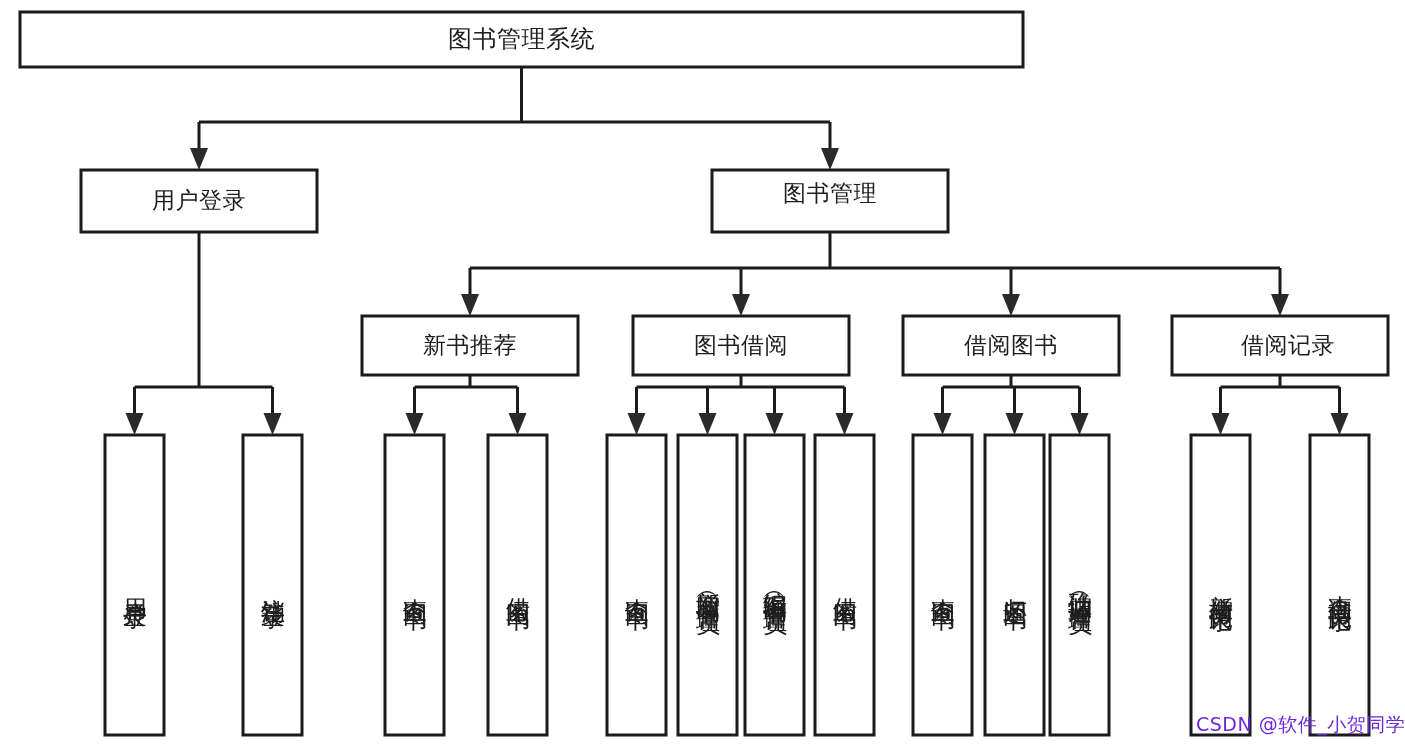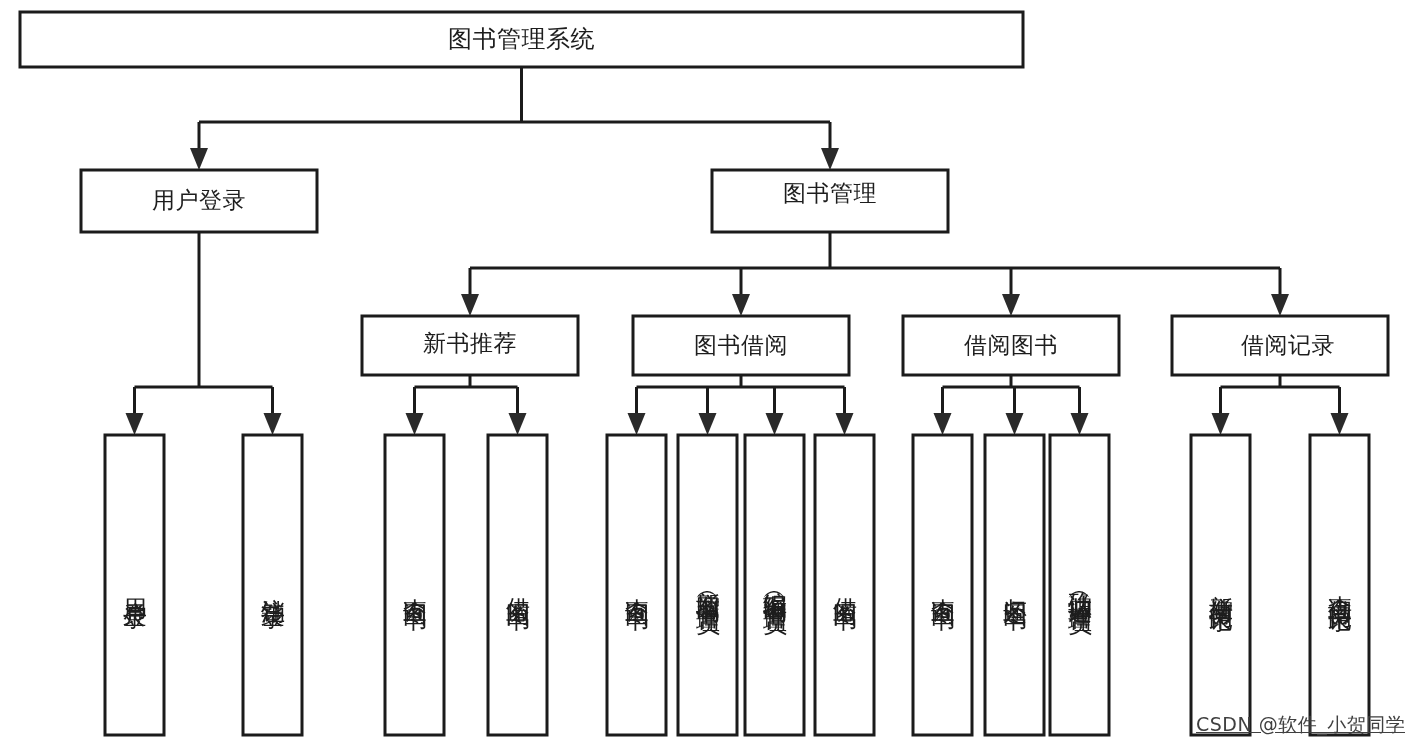--- a/index.html
+++ b/index.html
@@ -63,26 +63,25 @@
   .node-label.vertical {
     writing-mode: vertical-rl;
     text-orientation: upright;
     font-size: 24px;
     line-height: 1.12;
     letter-spacing: 3px;
     white-space: nowrap;
   }
   .watermark {
     position: absolute;
-    color: #404040;
+    color: #6d28d9;
     font-size: 19px;
     letter-spacing: 0.5px;
     white-space: nowrap;
     font-family: "DejaVu Sans", "Liberation Sans", sans-serif;
-    text-decoration: underline;
   }
 </style>
 </head>
 <body>
 
 <div id="diagram-root">
 
   <svg class="diagram" viewBox="0 0 1405 747">
     <g id="edges-layer">
         <path d="M521.5 67 L521.5 122" class="edge-line"></path>
@@ -159,21 +158,21 @@
         <rect x="1050" y="435" width="59" height="300" class="node-rect"></rect>
         <rect x="1191" y="435" width="59" height="300" class="node-rect"></rect>
         <rect x="1310" y="435" width="59" height="300" class="node-rect"></rect>
       </g>
   </svg>
 
   <div id="labels-layer">
       <div class="node-label horizontal root" style="left: 20px; top: 12px; width: 1003px; height: 55px;">图书管理系统</div>
       <div class="node-label horizontal" style="left: 81px; top: 170px; width: 236px; height: 62px;">用户登录</div>
       <div class="node-label horizontal" style="left: 712px; top: 170px; width: 236px; height: 48px;">图书管理</div>
-      <div class="node-label horizontal" style="left: 362px; top: 316px; width: 216px; height: 59px; font-family: Liberation Mono, monospace;">新书推荐</div>
+      <div class="node-label horizontal" style="left: 362px; top: 316px; width: 216px; height: 59px;">新书推荐</div>
       <div class="node-label horizontal" style="left: 633px; top: 316px; width: 216px; height: 59px;">图书借阅</div>
       <div class="node-label horizontal" style="left: 903px; top: 316px; width: 216px; height: 59px;">借阅图书</div>
       <div class="node-label horizontal" style="left: 1172px; top: 316px; width: 232px; height: 59px;">借阅记录</div>
       <div class="node-label vertical" style="left: 105px; top: 435px; width: 59px; height: 300px;">用户登录</div>
       <div class="node-label vertical" style="left: 243px; top: 435px; width: 59px; height: 300px;">注销登录</div>
       <div class="node-label vertical" style="left: 385px; top: 435px; width: 59px; height: 300px;">查询图书</div>
       <div class="node-label vertical" style="left: 488px; top: 435px; width: 59px; height: 300px;">借阅图书</div>
       <div class="node-label vertical" style="left: 607px; top: 435px; width: 59px; height: 300px;">查询图书</div>
       <div class="node-label vertical" style="left: 678px; top: 435px; width: 59px; height: 300px;">新增图书（管理员）</div>
       <div class="node-label vertical" style="left: 745px; top: 435px; width: 59px; height: 300px;">编辑图书（管理员）</div>

